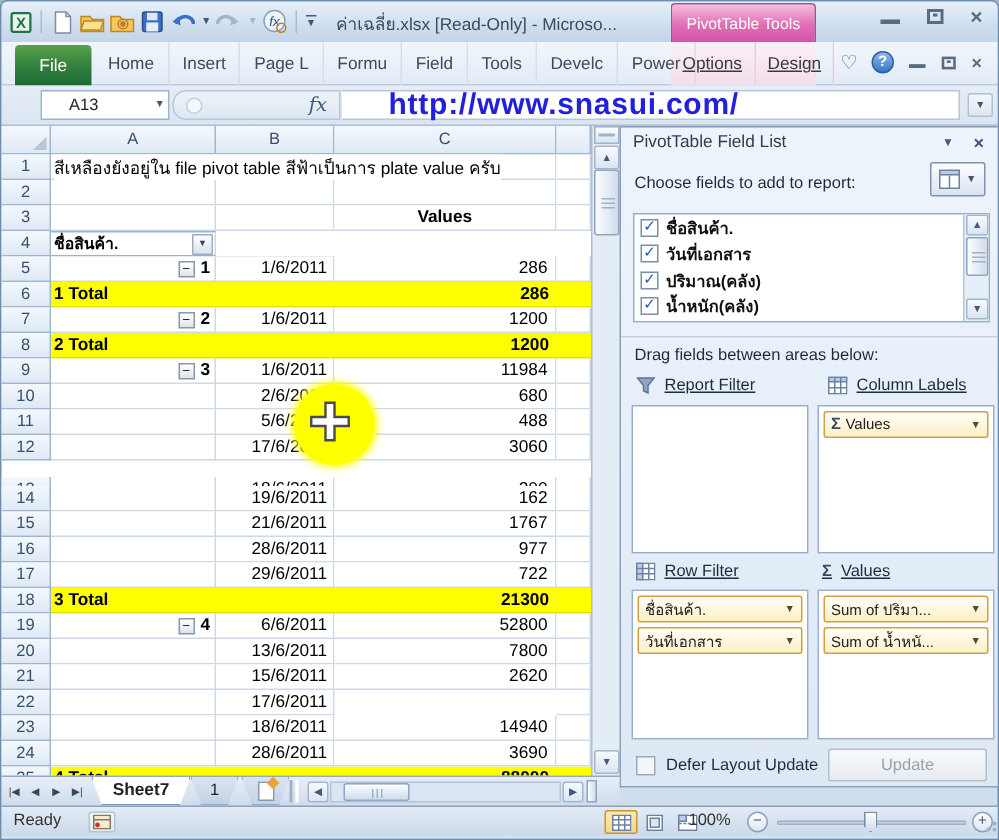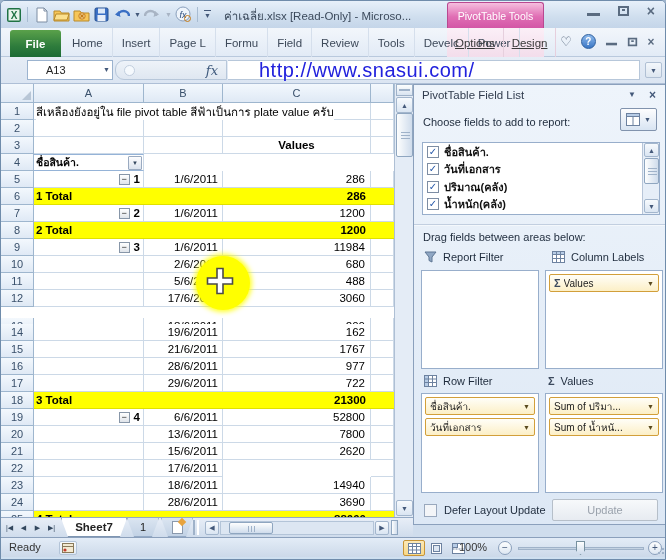--- a/index.html
+++ b/index.html
@@ -15,41 +15,41 @@
   .title-text{position:absolute;left:223px;top:6px;font-size:11.5px;color:#3c4a5c;white-space:nowrap;}
   .ctx-header{position:absolute;left:446px;top:1px;width:97px;height:26px;background:linear-gradient(#f5bede,#e06eb4 55%,#d356a6);border:1px solid #b94890;border-bottom:none;border-radius:3px 3px 0 0;color:#fff;font-size:10.5px;display:flex;align-items:center;justify-content:center;white-space:nowrap;}
   .winbtns1{position:absolute;right:12px;top:5px;display:flex;gap:18px;align-items:center;}
   .wb-min{width:13px;height:9px;border-bottom:3px solid #5a6b80;}
   .wb-restore{width:11px;height:10px;border:2px solid #5a6b80;position:relative;}
   .wb-restore:after{content:"";position:absolute;left:2px;top:1px;width:3px;height:2px;background:#5a6b80;}
   .wb-close{font-size:14px;font-weight:bold;color:#5a6b80;line-height:10px;}
 
   
   .tabrow{position:absolute;left:0;top:27px;width:666px;height:29px;background:linear-gradient(#f2f6fb,#e2ebf6);border-bottom:1px solid #b9c9dd;}
-  .filetab{position:absolute;left:9px;top:2px;width:51px;height:27px;background:linear-gradient(#5aa14a,#2e7c3c 60%,#1d6b35);border-radius:3px 3px 0 0;color:#fff;font-size:11.5px;font-weight:bold;display:flex;align-items:center;justify-content:center;}
+  .filetab{position:absolute;left:9px;top:2px;width:51px;height:27px;background:linear-gradient(#5aa14a,#2e7c3c 60%,#1d6b35);border-radius:3px 3px 0 0;color:#fff;font-size:11.5px;font-weight:normal;display:flex;align-items:center;justify-content:center;}
   .rtabs{position:absolute;left:62px;top:0;height:40px;display:flex;}
   .rtab{padding:0 9px;height:29px;display:flex;align-items:center;font-size:11.5px;color:#3e4a5a;border-right:1px solid #d5dfec;}
   .ctxtabs-bg{position:absolute;left:446px;top:0;width:97px;height:29px;background:linear-gradient(#fbeff7,#f3ddeb);}
   .ctxtabs{position:absolute;left:446px;top:0;height:29px;display:flex;}
   .ctab{padding:0 8px;height:30px;display:flex;align-items:center;font-size:11.5px;color:#3a3a3a;border-right:1px solid #e6cfdd;text-decoration:underline;}
   .tabrow-icons{position:absolute;right:12px;top:6px;display:flex;gap:9px;align-items:center;}
   .heart{color:#5a6b80;font-size:13px;line-height:1;}
   .helpbtn{width:15px;height:15px;border-radius:50%;background:linear-gradient(#8db9ec,#3a76c4);color:#fff;font-size:10px;font-weight:bold;display:flex;align-items:center;justify-content:center;border:1px solid #2d5f9e;}
   .wb-sm{transform:scale(.85);}
 
   
   .fbar{position:absolute;left:0;top:56px;width:666px;height:27px;background:linear-gradient(#e6edf6,#dbe5f2);border-bottom:1px solid #aebfd6;}
   .namebox{position:absolute;left:26px;top:3px;width:86px;height:20px;background:#fff;border:1px solid #9bb3cf;font-size:11px;color:#222;display:flex;align-items:center;padding-left:18px;}
   .namebox .nb-dd{position:absolute;right:2px;top:5px;font-size:7px;color:#44597a;}
   .fxpill{position:absolute;left:114px;top:3px;width:112px;height:20px;background:linear-gradient(#eef3f9,#dfe7f1);border:1px solid #b7c7da;border-radius:9px 0 0 9px;}
   .fxdot{position:absolute;left:8px;top:4px;width:11px;height:11px;border-radius:50%;background:#f5f9fd;border:1px solid #c2cfdf;}
   .fxsign{position:absolute;right:8px;top:2px;font-family:"DejaVu Serif","Liberation Serif",serif;font-style:italic;font-size:13px;color:#3f5a7d;}
   .ffield{position:absolute;left:227px;top:3px;width:412px;height:20px;background:#fff;border:1px solid #b7c7da;border-left:none;}
   .fexpand{position:absolute;right:5px;top:5px;width:17px;height:16px;background:linear-gradient(#f3f7fb,#dde6f0);border:1px solid #b0c0d4;border-radius:2px;font-size:7px;color:#44597a;display:flex;align-items:center;justify-content:center;}
-  .watermark{position:absolute;left:258px;top:56px;height:26px;display:flex;align-items:center;font-size:20px;font-weight:normal;color:#2121dd;z-index:6;white-space:nowrap;letter-spacing:.5px;}
+  .watermark{position:absolute;left:258px;top:56px;height:26px;display:flex;align-items:center;font-size:20px;font-weight:bold;color:#2121dd;z-index:6;white-space:nowrap;letter-spacing:.5px;}
 
   
   .gridwrap{position:absolute;left:0;top:83px;width:412px;height:433px;background:#fff;}
   .hdr{background:linear-gradient(#f3f8fd,#dfe9f5);border-right:1px solid #9eb6ce;border-bottom:1px solid #9eb6ce;color:#39506b;font-size:11px;display:flex;align-items:center;justify-content:center;}
   .colhdrs{position:absolute;top:0;left:0;height:19px;width:393px;display:flex;}
   .corner{width:33px;height:19px;position:relative;}
   .corner:after{content:"";position:absolute;right:2px;bottom:2px;border-left:9px solid transparent;border-bottom:9px solid #b8c6d6;}
   .rows{position:absolute;left:0;top:19px;width:393px;}
   .grow{position:absolute;left:0;width:393px;height:17px;}
   .rn{position:absolute;left:0;top:0;width:33px;height:17px;}
@@ -88,21 +88,21 @@
   .layoutbtn{position:absolute;right:9px;top:23px;width:37px;height:23px;background:linear-gradient(#fdfdfe,#d8e4f2);border:1px solid #8193ad;border-radius:2px;display:flex;align-items:center;justify-content:center;gap:3px;}
   .plabel{position:absolute;left:9px;font-size:11px;color:#1e2b3c;}
   .fieldsbox{position:absolute;left:8px;top:57px;width:238px;height:73px;background:#fff;border:1px solid #98aecb;overflow:hidden;}
   .frow{height:17.5px;display:flex;align-items:center;padding-left:4px;gap:5px;}
   .fname{font-size:11px;font-weight:bold;color:#111;}
   .chk{width:12px;height:12px;background:#fff;border:1px solid #7d8da3;font-size:10px;line-height:10px;color:#2456a8;display:flex;align-items:center;justify-content:center;font-weight:bold;}
   .fsb{position:absolute;right:0;top:0;width:17px;height:71px;background:#e6eef8;border-left:1px solid #b7c5d8;}
   .fsb .sbbtn{width:15px;height:14px;left:1px;}
   .fsb .vthumb{width:15px;top:15px;height:26px;}
   .pdivider{position:absolute;left:0;top:139px;width:252px;border-top:1px solid #c2cfe0;box-shadow:0 1px 0 #f4f8fc;}
-  .areahdr{position:absolute;font-size:11px;color:#1e2b3c;display:flex;align-items:center;gap:6px;}
+  .areahdr{position:absolute;font-size:11px;color:#1e2b3c;display:flex;align-items:center;gap:6px;text-decoration:underline;}
   .areabox{position:absolute;width:118px;background:#fff;border:1px solid #98aecb;padding:3px;}
   .fieldbtn{height:18px;margin-bottom:3px;background:linear-gradient(#fffef8,#fcefc6);border:1px solid #d29f3a;border-radius:2px;display:flex;align-items:center;padding:0 4px;gap:3px;}
   .fieldbtn .lbl{font-size:10px;color:#222;white-space:nowrap;overflow:hidden;flex:1;}
   .fieldbtn .da{font-size:7px;color:#5a4a1e;}
   .sigma{font-size:11px;font-weight:bold;color:#3c4a5e;}
   .deferchk{position:absolute;left:10px;top:419px;width:13px;height:13px;background:#f3f5f8;border:1px solid #99a8bd;}
   .deferlbl{position:absolute;left:30px;top:419px;font-size:11px;color:#1e2b3c;}
   .updatebtn{position:absolute;right:8px;top:414px;width:106px;height:22px;background:linear-gradient(#f7f9fb,#e7ebf1);border:1px solid #b6bfc9;border-radius:2px;font-size:11px;color:#9aa2ac;display:flex;align-items:center;justify-content:center;}
 
   
@@ -214,21 +214,20 @@
 
   <div class="tabrow">
     <div class="ctxtabs-bg"></div>
     <div class="filetab">File</div>
     <div class="rtabs">
         <div class="rtab">Home</div>
         <div class="rtab">Insert</div>
         <div class="rtab">Page L</div>
         <div class="rtab">Formu</div>
         <div class="rtab">Field</div>
-        <div class="rtab">Review</div>
         <div class="rtab">Tools</div>
         <div class="rtab">Develc</div>
         <div class="rtab">Power</div>
       </div>
     <div class="ctxtabs">
         <div class="ctab">Options</div>
         <div class="ctab">Design</div>
       </div>
     <div class="tabrow-icons">
       <span class="heart">♡</span>

